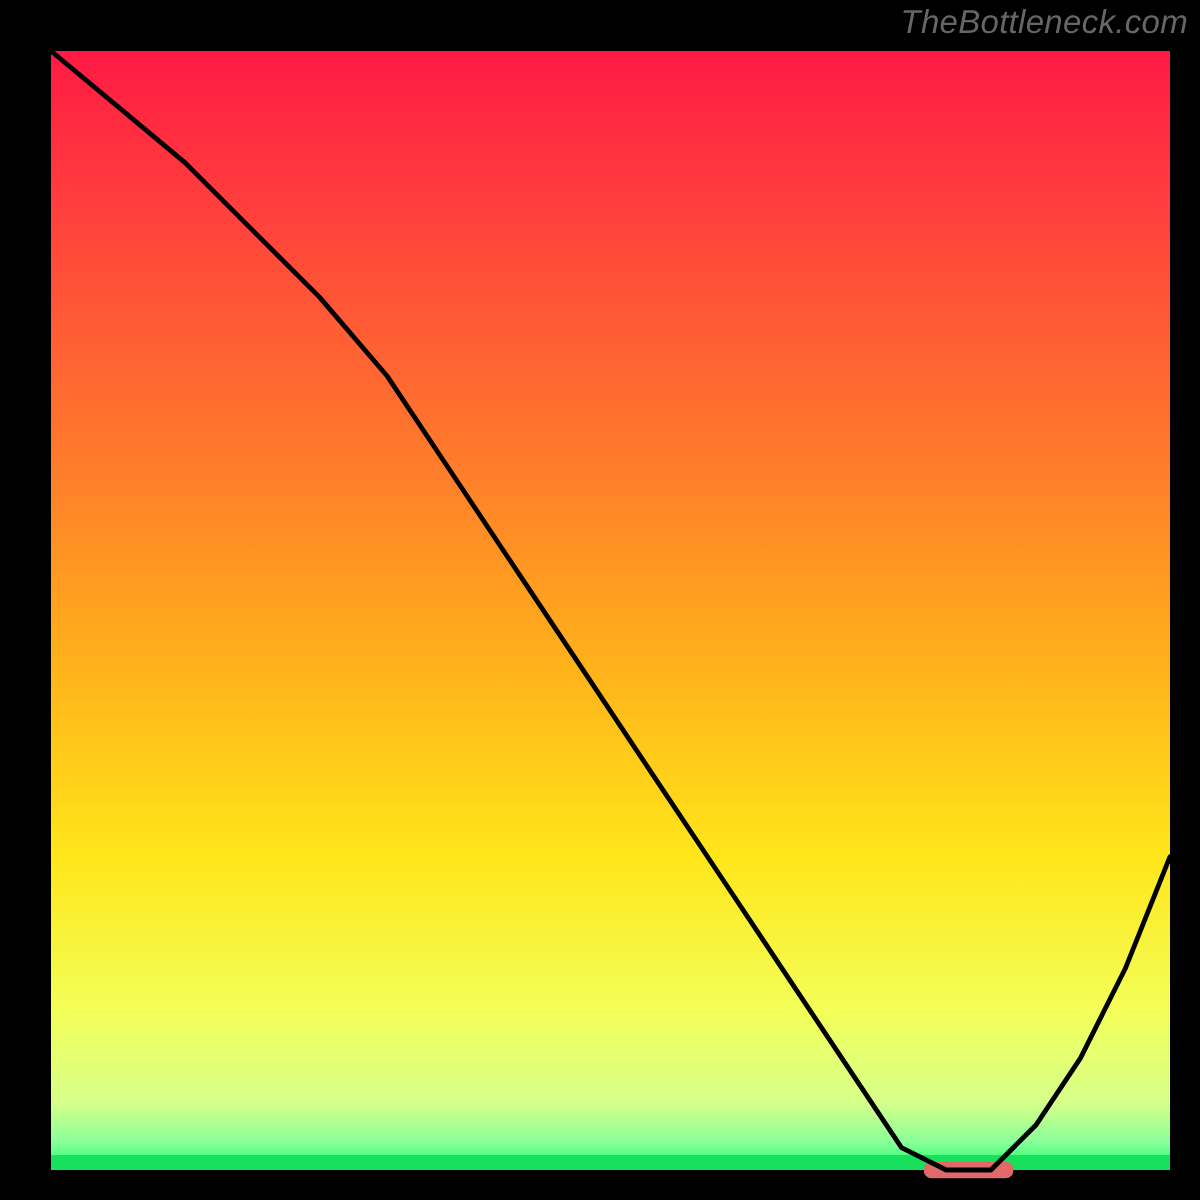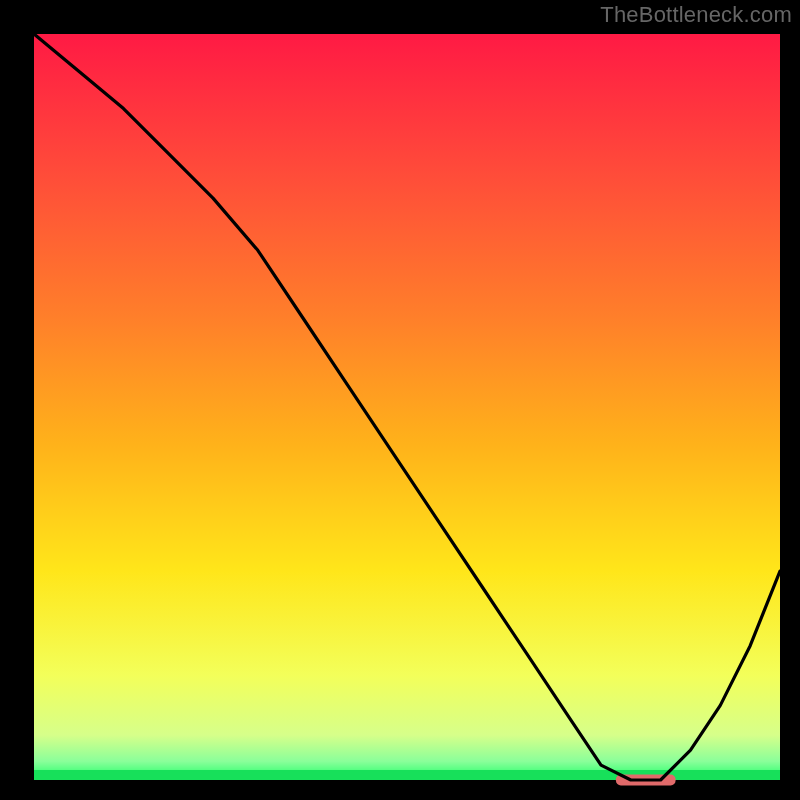--- a/index.html
+++ b/index.html
@@ -8,20 +8,21 @@
     width: 800px;
     height: 800px;
     background: #000;
     font-family: Arial, Helvetica, sans-serif;
     overflow: hidden;
   }
   .canvas-wrap {
     position: relative;
     width: 800px;
     height: 695px;
+    font-style: italic;
   }
   .watermark {
     position: absolute;
     top: 2px;
     right: 8px;
     color: #666;
     font-size: 22px;
     letter-spacing: 0.2px;
     user-select: none;
     font-weight: 500;

